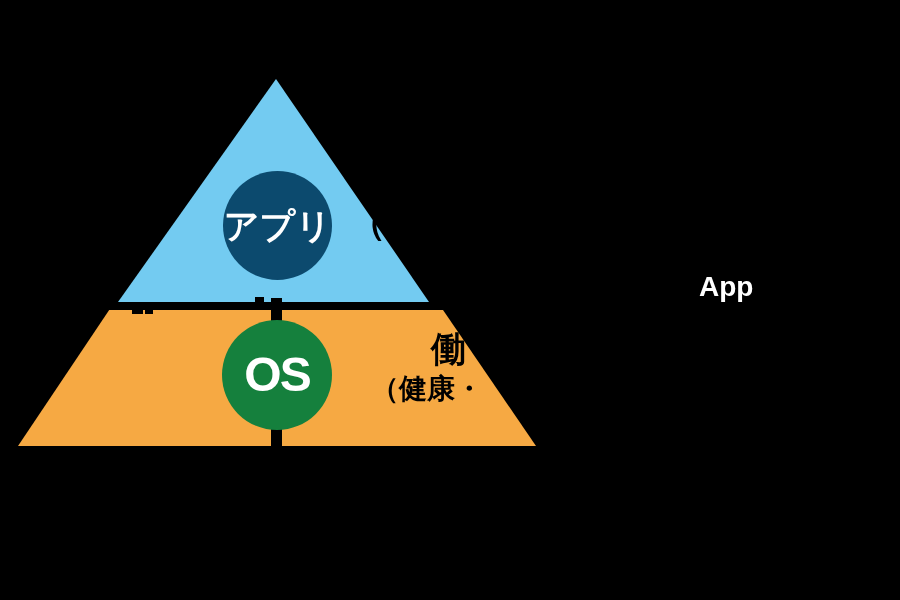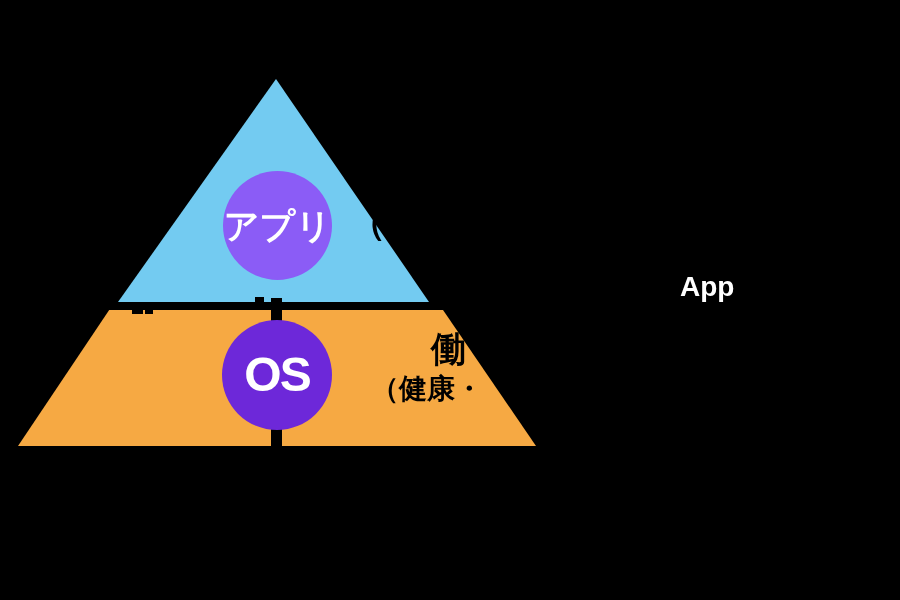--- a/index.html
+++ b/index.html
@@ -41,30 +41,30 @@
   .paren-top{left:349px;top:203px;font-size:37px;}
   .os-anno1{left:431px;top:331px;font-size:35px;}
   .os-anno2{left:371px;top:375px;font-size:28px;}
 
   
   .badge{
     border-radius:50%;display:flex;align-items:center;justify-content:center;
     color:#fff;font-weight:700;white-space:nowrap;z-index:3;line-height:1;
   }
   .badge-app{
-    left:223px;top:171px;width:109px;height:109px;background:#8b5cf6;font-size:35px;
+    left:223px;top:171px;width:109px;height:109px;background:#0c4a6e;font-size:35px;
   }
   .badge-os{
-    left:222px;top:320px;width:110px;height:110px;background:#6d28d9;
+    left:222px;top:320px;width:110px;height:110px;background:#15803d;
     font-size:48px;letter-spacing:-2px;
   }
 
   
   .app-label{
-    left:680px;top:272px;color:#fff;font-weight:700;font-size:28px;
+    left:699px;top:272px;color:#fff;font-weight:700;font-size:28px;
     white-space:nowrap;z-index:2;line-height:1.1;
   }
 </style>
 </head>
 <body>
 
 <div id="stage">
 
   <div class="abs tri-top"></div>
 

